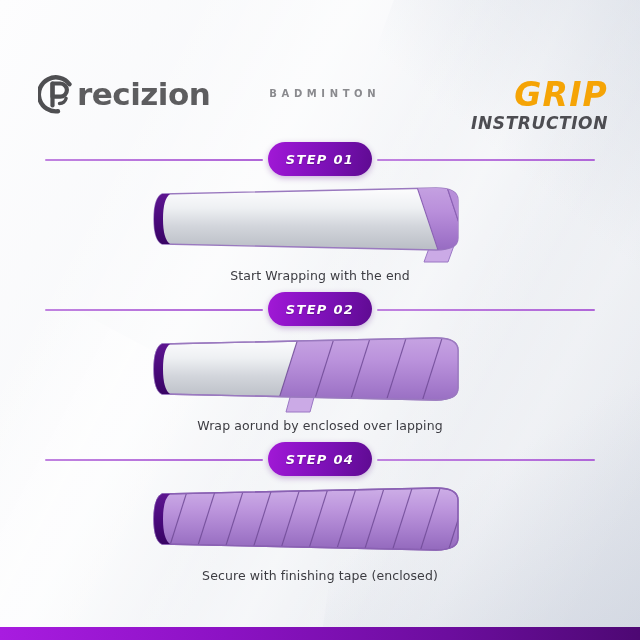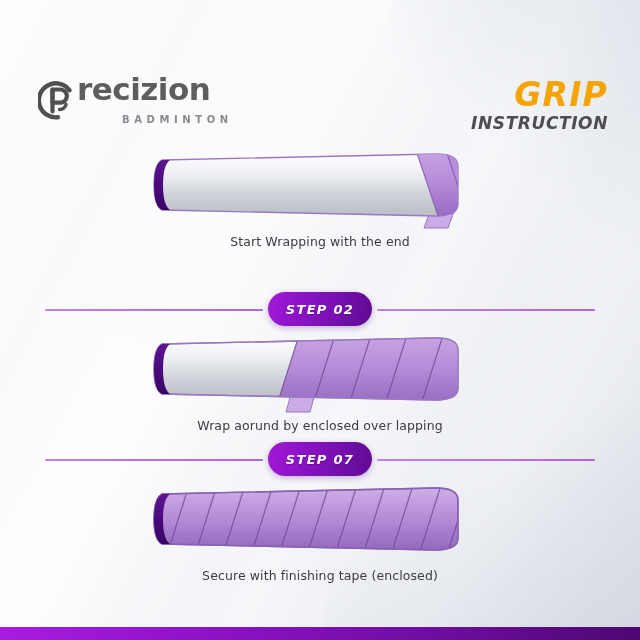--- a/index.html
+++ b/index.html
@@ -77,21 +77,21 @@
   }
 
   .logo {
     position: absolute;
     left: 38px; top: 2px;
     display: flex;
     align-items: center;
     gap: 2px;
   }
   .logo-mark { flex: 0 0 auto; line-height: 0; }
-  .logo-words { display: flex; flex-direction: column; line-height: 1; }
+  .logo-words { display: flex; flex-direction: row; line-height: 1; gap: 17px; }
   .logo-name {
     font-family: "DejaVu Sans", sans-serif;
     font-size: 31px;
     font-weight: 700;
     color: #5d5d5f;
     letter-spacing: -.5px;
     margin-left: -3px;
   }
   .logo-sub {
     font-family: "DejaVu Sans", sans-serif;
@@ -227,20 +227,27 @@
     </div>
 
     <div class="titleblock">
       <div class="title-main">GRIP</div>
       <div class="title-sub">INSTRUCTION</div>
     </div>
 
   </div>
 
   <section class="step step-1">
+    <div class="step-head">
+      <span class="rule rule-left"></span>
+      <span class="rule rule-right"></span>
+      <div class="badge">
+        <span class="badge-label">STEP 01</span>
+      </div>
+    </div>
 
     <div class="art-wrap">
       <svg width="360" height="82" viewBox="0 0 360 82">
         <defs>
           <linearGradient id="hbody1" x1="0" y1="0" x2="0" y2="1">
             <stop offset="0%" stop-color="#fdfdfe"></stop>
             <stop offset="32%" stop-color="#eef0f3"></stop>
             <stop offset="62%" stop-color="#d2d5db"></stop>
             <stop offset="100%" stop-color="#b9bdc5"></stop>
           </linearGradient>
@@ -333,21 +340,21 @@
     </div>
 
     <div class="caption">Wrap aorund by enclosed over lapping</div>
   </section>
 
   <section class="step step-3">
     <div class="step-head">
       <span class="rule rule-left"></span>
       <span class="rule rule-right"></span>
       <div class="badge">
-        <span class="badge-label">STEP 07</span>
+        <span class="badge-label">STEP 04</span>
       </div>
     </div>
 
     <div class="art-wrap">
       <svg width="360" height="82" viewBox="0 0 360 82">
         <defs>
           <linearGradient id="gwrap3" x1="0" y1="0" x2="0" y2="1">
             <stop offset="0%" stop-color="#cdaee7"></stop>
             <stop offset="34%" stop-color="#bd96dd"></stop>
             <stop offset="74%" stop-color="#a47bcb"></stop>

